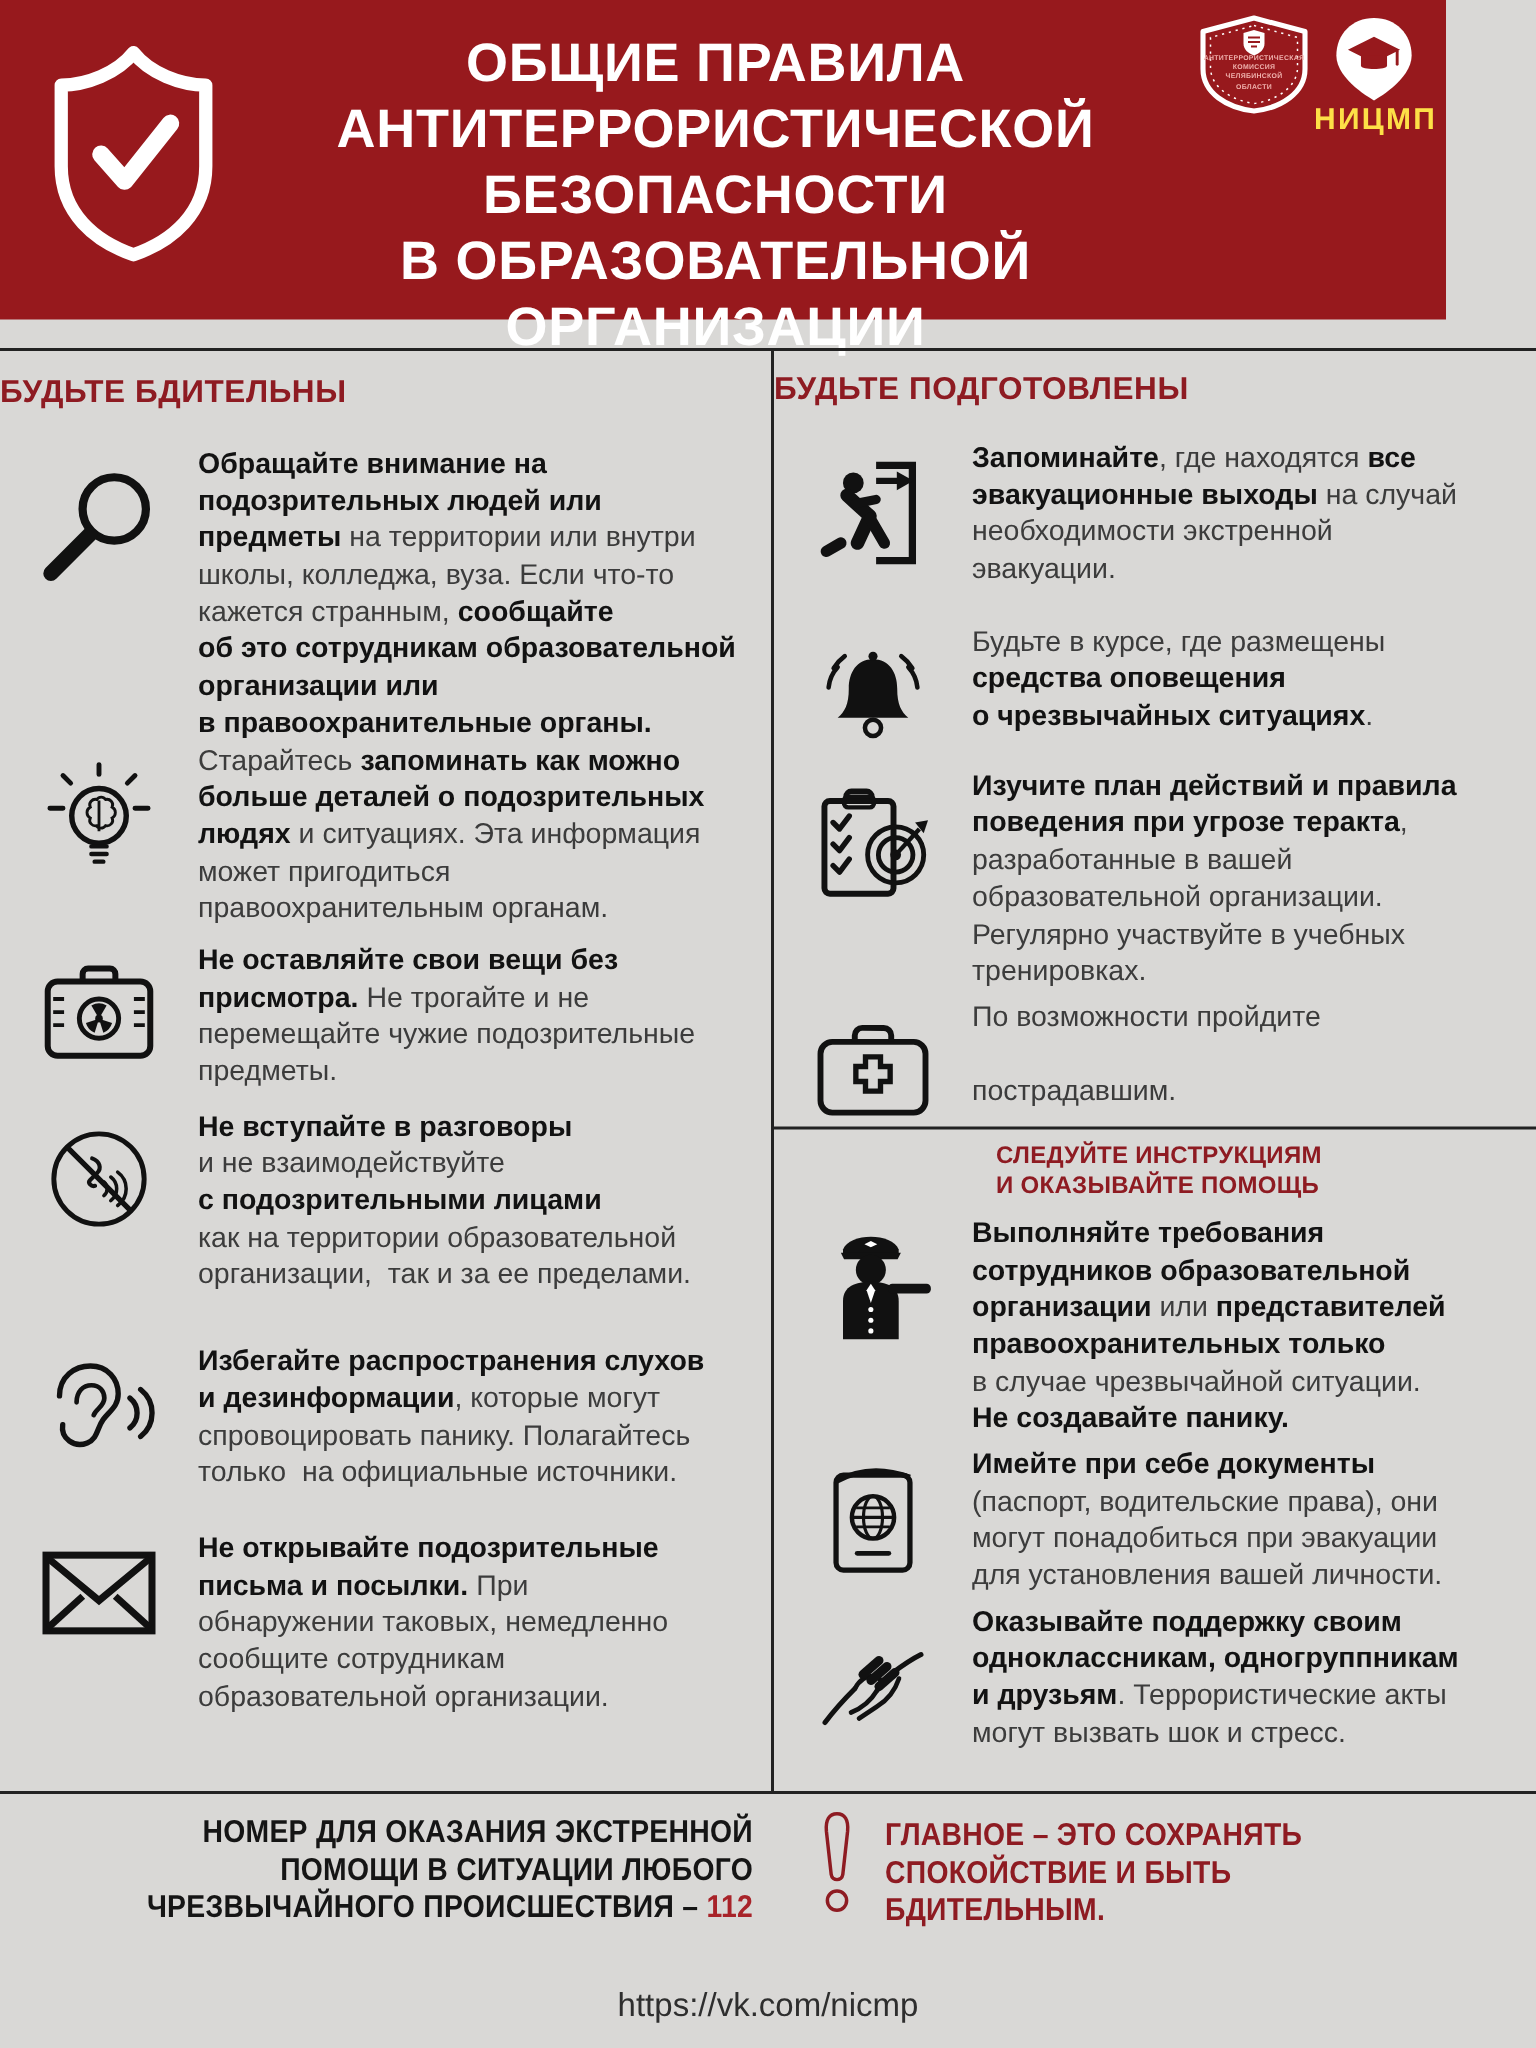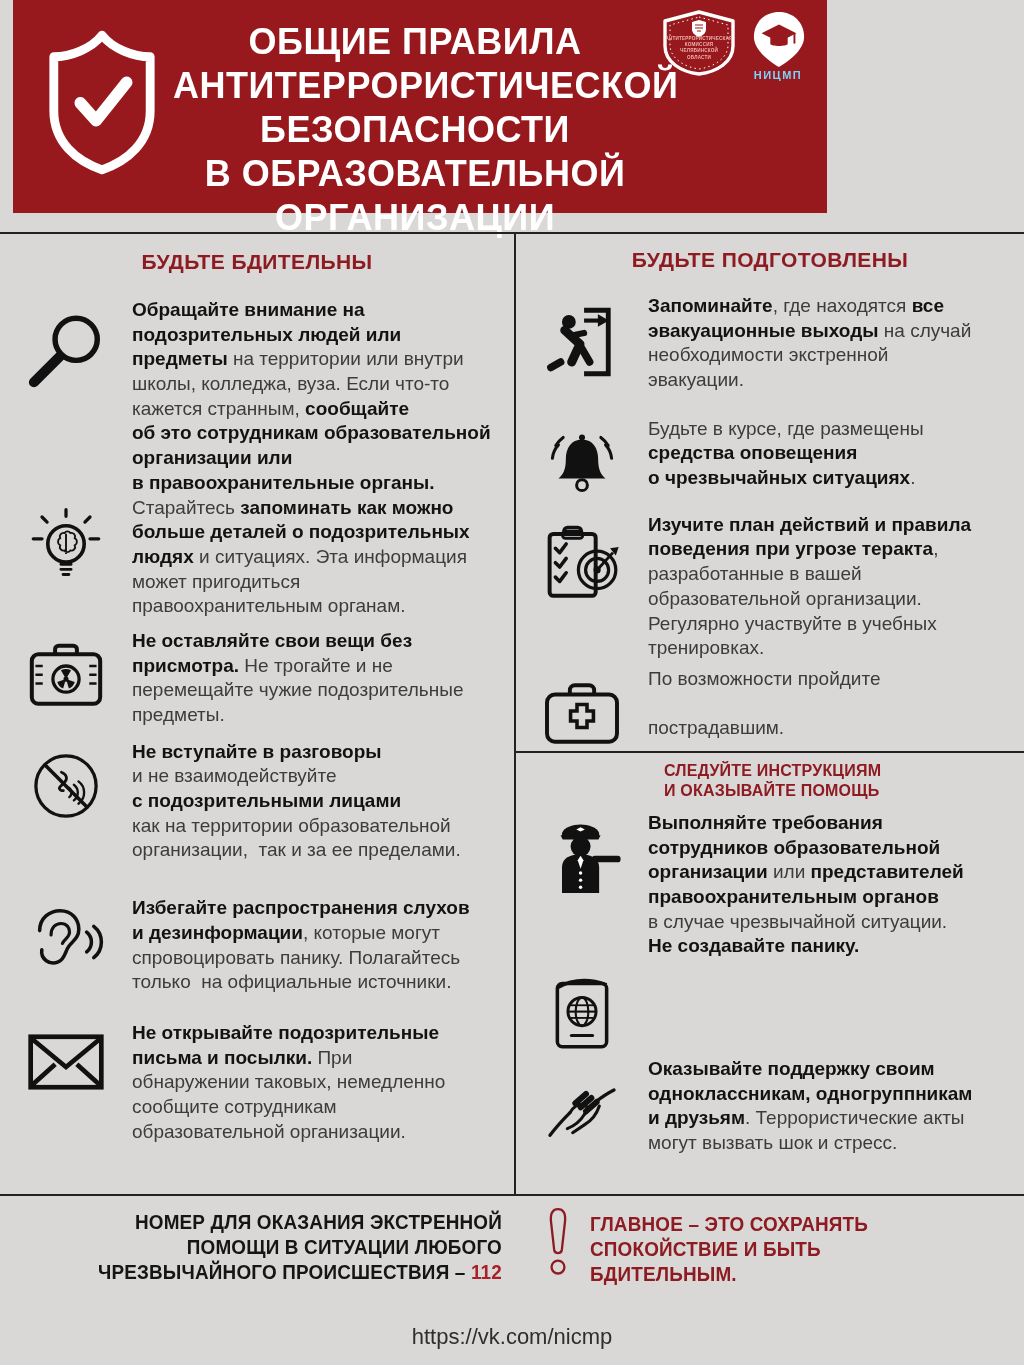--- a/index.html
+++ b/index.html
@@ -10,40 +10,40 @@
     --bg:#D9D8D6;
     --line:#222222;
   }
   *{margin:0;padding:0;box-sizing:border-box}
   html,body{width:1024px}
   body{
     height:1365px;position:relative;overflow:hidden;background:var(--bg);
     font-family:"Liberation Sans",sans-serif;color:var(--ink);
   }
   
-  .header{position:absolute;left:13px;top:0;width:814px;height:213px;background:var(--hdr)}
+  .header{position:absolute;left:0;top:0;width:964px;height:213px;background:var(--hdr)}
   .hdr-shield{position:absolute;left:30px;top:26px}
   .hdr-title{position:absolute;left:160px;right:170px;top:20px;text-align:center;
     color:#fff;font-weight:800;font-size:36px;line-height:1.22;letter-spacing:.5px}
   .logos{position:absolute;right:8px;top:6px;width:160px;height:100px}
   .emblem{position:absolute;right:80px;top:4px;width:80px;height:66px}
   .emblem svg{position:absolute;left:0;top:0}
   .emblem-text{position:absolute;left:0;top:26px;width:80px;text-align:center;
     font-size:4.6px;font-weight:700;color:#EFB0AC;line-height:1.35;letter-spacing:.2px}
   .pin-logo{position:absolute;right:12px;top:4px}
   .logo-caption{position:absolute;right:2px;top:63px;width:78px;text-align:center;
-    color:#7dd3fc;font-weight:700;font-size:11px;letter-spacing:1.5px}
+    color:#fde047;font-weight:700;font-size:20px;letter-spacing:1.5px}
   
   .rule-top{position:absolute;left:0;top:232px;width:1024px;height:2px;background:var(--line)}
   .rule-bottom{position:absolute;left:0;top:1194px;width:1024px;height:2px;background:var(--line)}
   
   .main{position:absolute;left:0;top:234px;width:1024px;height:960px;display:flex;overflow:hidden}
   .col-left{width:516px;flex:none;border-right:2px solid var(--line)}
   .col-right{flex:1}
-  .col-heading{margin-top:16px;text-align:center;color:var(--accent);
+  .col-heading{margin-top:16px;color:var(--accent);
     font-size:21px;font-weight:800;letter-spacing:.4px}
   .col-heading2{margin:8px 0 0 148px;color:var(--accent);
     font-size:16px;font-weight:800;line-height:1.25;letter-spacing:.2px}
   .item{display:flex}
   .icon-cell{width:132px;flex:none;display:flex;justify-content:center;
     align-items:flex-start;padding-top:10px}
   .txt{flex:1;padding-right:0;font-size:19px;line-height:1.3;color:var(--body);
     white-space:pre-wrap}
   .txt .b{font-weight:700;color:var(--ink)}
   .subrule{height:2px;background:var(--line);margin-top:6px}
@@ -302,38 +302,42 @@
           <rect x="70" y="60" width="40" height="9" rx="4" fill="#111"></rect>
           <polygon points="54,60 58,66 54,78 50,66" fill="#fff"></polygon>
           <circle cx="54" cy="84" r="2.4" fill="#fff"></circle>
           <circle cx="54" cy="94" r="2.4" fill="#fff"></circle>
           <circle cx="54" cy="104" r="2.4" fill="#fff"></circle>
         </svg>
       </div>
       <div class="txt"><span class="b">Выполняйте требования
 сотрудников образовательной
 организации</span><span> или </span><span class="b">представителей
-правоохранительным органов</span><span>
+правоохранительных только</span><span>
 в случае чрезвычайной ситуации.
 </span><span class="b">Не создавайте панику.</span></div>
     </div>
 
     <div class="item" style="margin-top:6px">
       <div class="icon-cell">
         <svg width="64" height="76" viewBox="0 0 90 108">
           <rect x="10" y="12" width="70" height="90" rx="7" fill="none" stroke="#111" stroke-width="5"></rect>
           <path d="M10,18 Q42,0 80,14" fill="none" stroke="#111" stroke-width="5"></path>
           <circle cx="45" cy="52" r="20" fill="none" stroke="#111" stroke-width="4.2"></circle>
           <ellipse cx="45" cy="52" rx="9" ry="20" fill="none" stroke="#111" stroke-width="3"></ellipse>
           <line x1="26" y1="52" x2="64" y2="52" stroke="#111" stroke-width="3"></line>
           <line x1="29" y1="43" x2="61" y2="43" stroke="#111" stroke-width="2.6"></line>
           <line x1="29" y1="61" x2="61" y2="61" stroke="#111" stroke-width="2.6"></line>
           <line x1="30" y1="86" x2="60" y2="86" stroke="#111" stroke-width="4.5" stroke-linecap="round"></line>
         </svg>
       </div>
+      <div class="txt"><span class="b">Имейте при себе документы</span><span>
+(паспорт, водительские права), они
+могут понадобиться при эвакуации
+для установления вашей личности.</span></div>
     </div>
 
     <div class="item" style="margin-top:6px">
       <div class="icon-cell">
         <svg width="80" height="74" viewBox="0 0 120 110">
           <path d="M12,102 C24,86 32,78 42,68" fill="none" stroke="#111" stroke-width="5" stroke-linecap="round"></path>
           <path d="M108,34 C96,40 88,46 80,52" fill="none" stroke="#111" stroke-width="5" stroke-linecap="round"></path>
           <path d="M42,68 C46,60 54,54 62,56 C70,58 70,66 64,70" fill="none" stroke="#111" stroke-width="4.6" stroke-linecap="round"></path>
           <path d="M66,40 L50,54" stroke="#111" stroke-width="9" stroke-linecap="round"></path>
           <path d="M74,46 L58,60" stroke="#111" stroke-width="9" stroke-linecap="round"></path>

